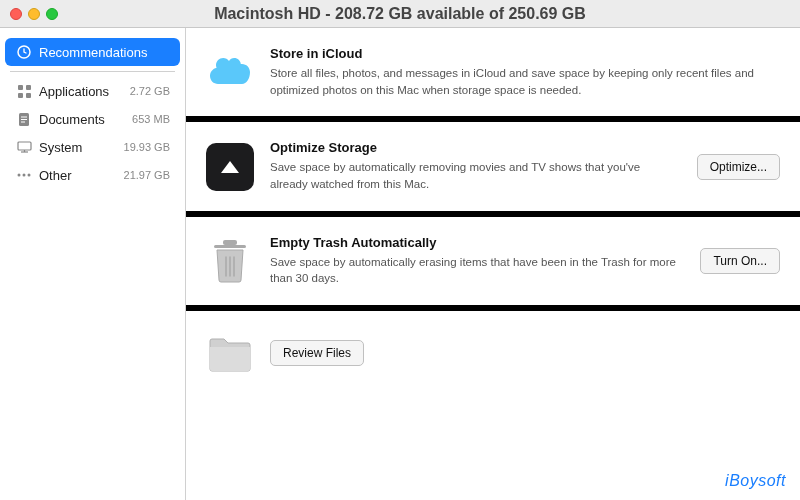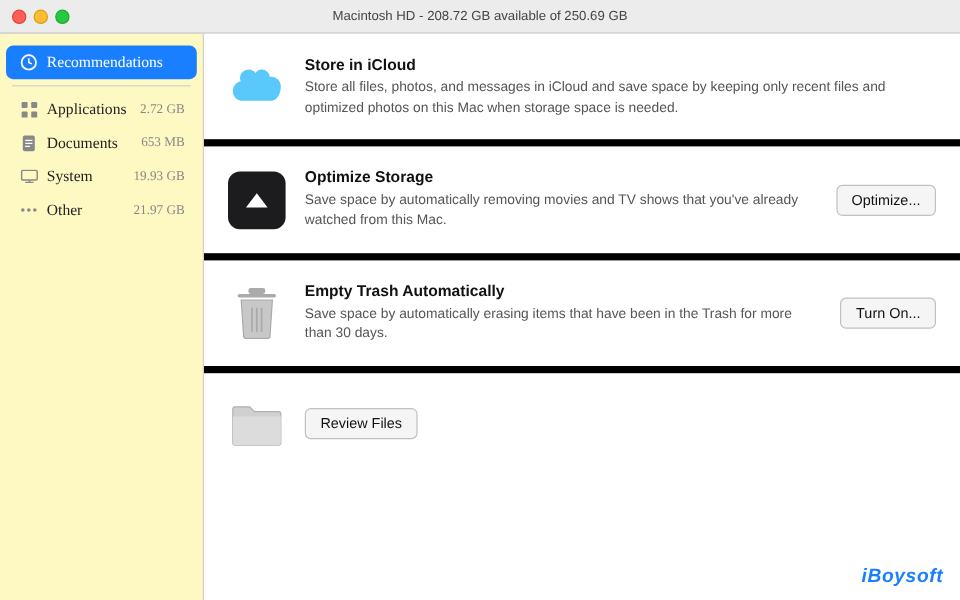--- a/index.html
+++ b/index.html
@@ -33,40 +33,39 @@
     }
     .traffic-light {
       width: 12px;
       height: 12px;
       border-radius: 50%;
     }
     .tl-close { background: #ff5f57; border: 1px solid #e0443e; }
     .tl-min   { background: #febc2e; border: 1px solid #d4a017; }
     .tl-max   { background: #28c840; border: 1px solid #1aac2a; }
     .titlebar-title {
-      font-size: 11px;
+      font-size: 16px;
       color: #444;
-      font-weight: 400;
+      font-weight: 700;
     }
 
     
     .main {
       display: flex;
       flex: 1;
       overflow: hidden;
     }
 
     
     .sidebar {
-      width: 170px;
-      background: #fef9c3;
+      width: 186px;
+      background: #ffffff;
       border-right: 1px solid #d0d0d0;
       padding-top: 10px;
       flex-shrink: 0;
-      font-family: Liberation Serif, serif;
     }
     .sidebar-item {
       display: flex;
       align-items: center;
       padding: 5px 10px;
       cursor: pointer;
       border-radius: 6px;
       margin: 0 5px;
       font-size: 13px;
       color: #222;
@@ -180,21 +179,21 @@
       align-items: center;
       justify-content: center;
     }
 
     
     .watermark {
       position: absolute;
       bottom: 10px;
       right: 14px;
       font-size: 16px;
-      font-weight: 700;
+      font-weight: 400;
       color: #1a7fff;
       font-style: italic;
       letter-spacing: 0.5px;
     }
   </style>
 </head>
 <body>
 
 <div class="titlebar">
   <div class="traffic-lights">

